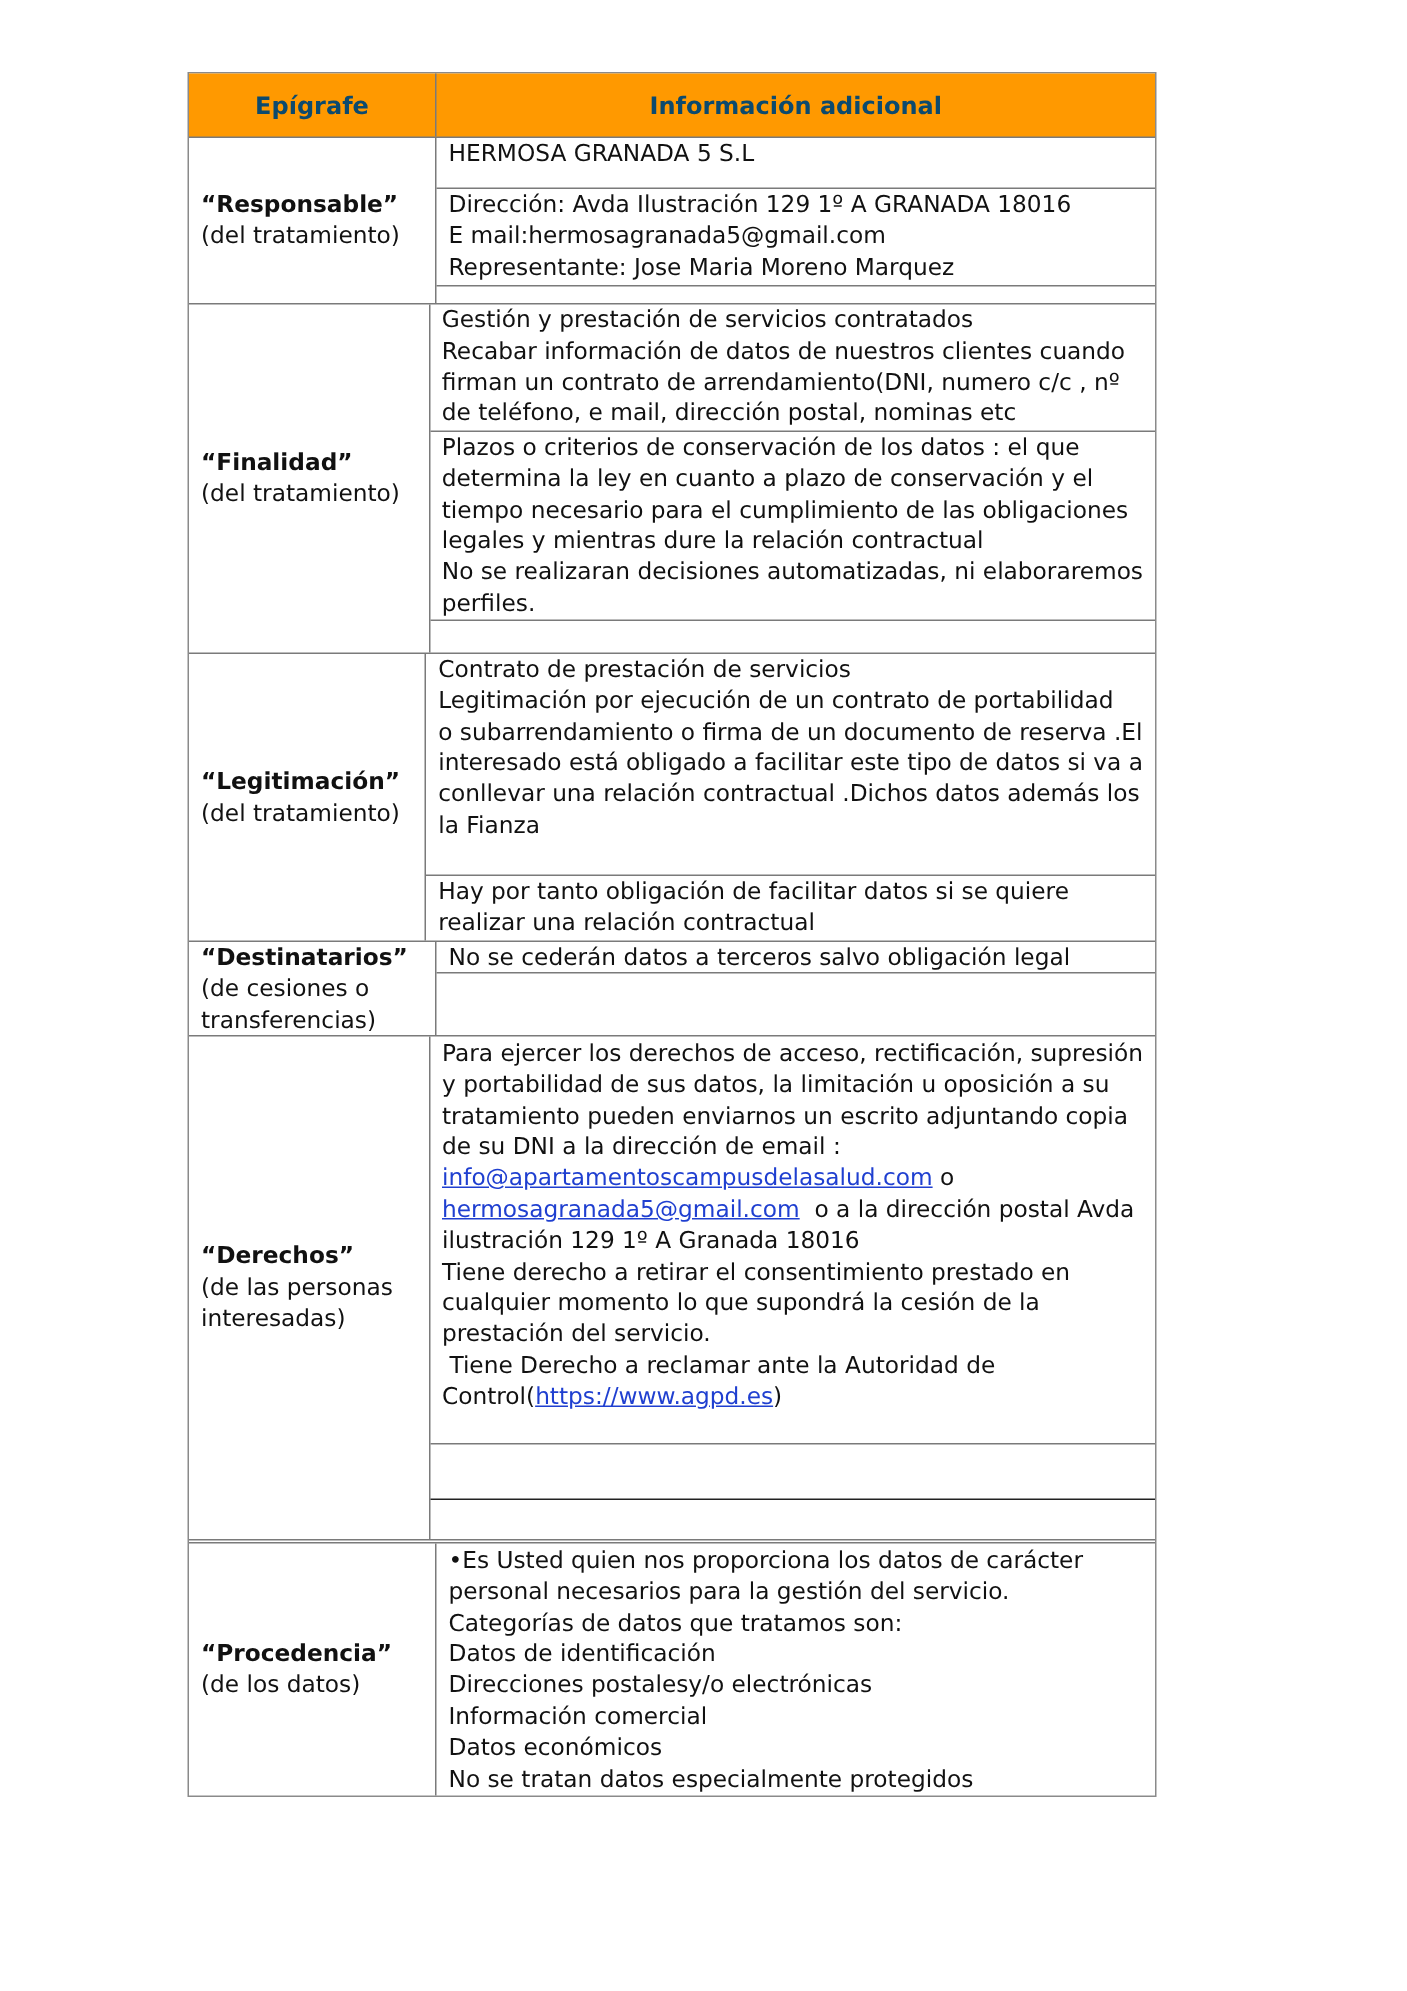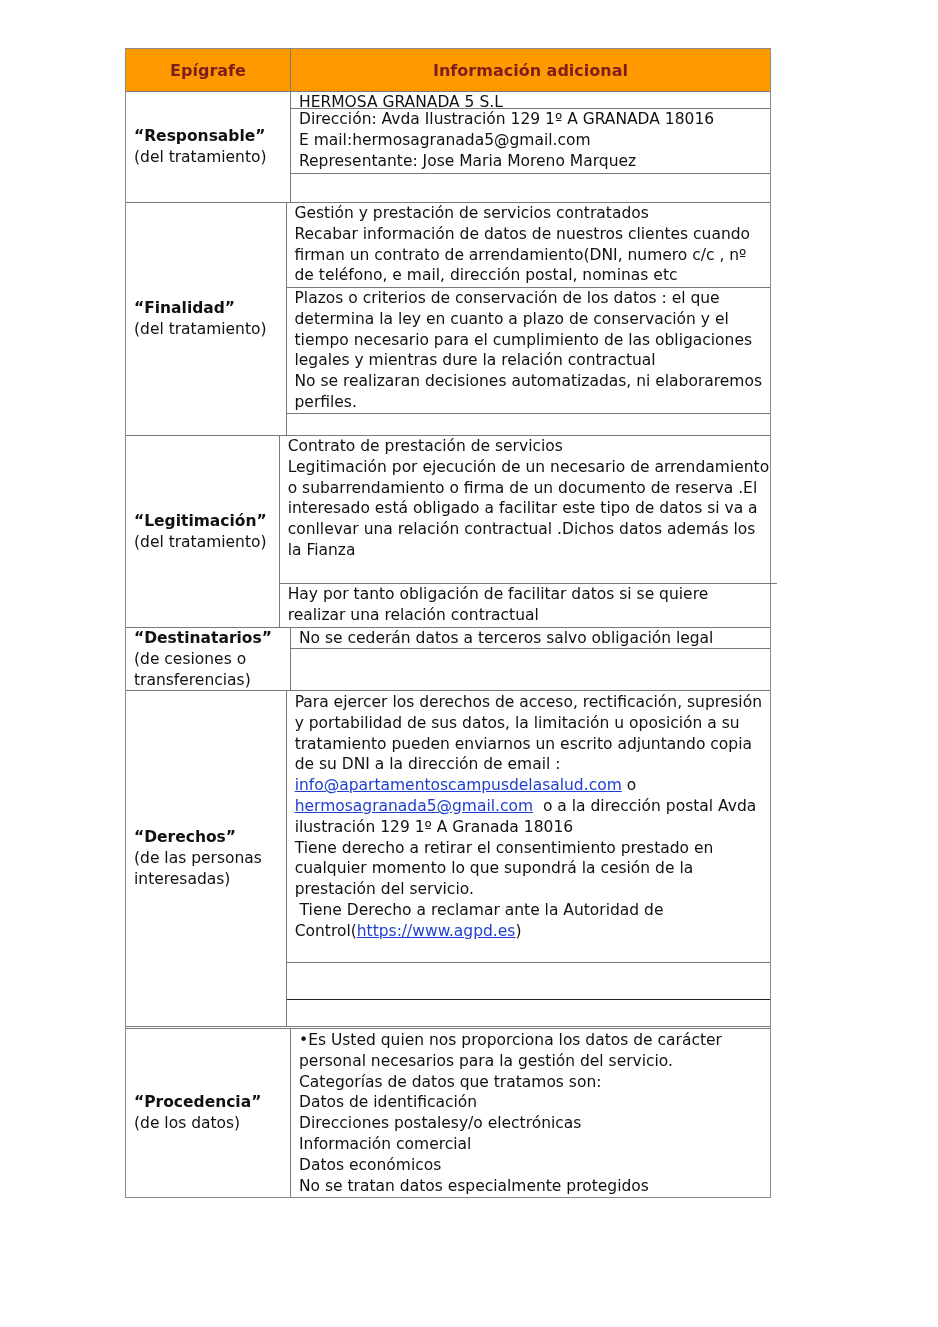--- a/index.html
+++ b/index.html
@@ -1,20 +1,20 @@
 <!DOCTYPE html>
 <html><head>
 <meta charset="utf-8">
 <style>
   html, body { margin: 0; padding: 0; background: #ffffff; }
   body { width: 938px; height: 1327px; position: relative; font-family: "DejaVu Sans", sans-serif; color: #111; }
   .page { position: absolute; left: 0; top: 0; width: 938px; height: 1327px; }
   .tbl { position: absolute; left: 125px; top: 48px; width: 646px; border: 1px solid #8a8a8a; box-sizing: border-box; }
   .hdr { display: flex; height: 42px; background: #ff9900; border-bottom: 1px solid #7a7a7a; }
-  .hdr div { display: flex; align-items: center; justify-content: center; font-weight: bold; font-size: 16px; color: #7f1d1d; }
+  .hdr div { display: flex; align-items: center; justify-content: center; font-weight: bold; font-size: 16px; color: #0c4a6e; }
   .hdr .c1 { width: 165px; border-right: 1px solid #7a7a7a; box-sizing: border-box; }
   .hdr .c2 { flex: 1; }
   .row { display: flex; border-bottom: 1px solid #7a7a7a; box-sizing: border-box; }
   .row.last { border-bottom: none; }
   .row.double { border-bottom: 3px double #7a7a7a; }
   .lbl { width: 165px; border-right: 1px solid #7a7a7a; box-sizing: border-box; padding: 0 12px 0 8px; display: flex; flex-direction: column; justify-content: center; font-size: 15.5px; line-height: 21px; }
   .lbl.top { justify-content: center; }
   .lbl .t { font-weight: bold; }
   .cells { flex: 1; display: flex; flex-direction: column; }
   .cell { border-bottom: 1px solid #7a7a7a; padding: 0 8px; font-size: 15.5px; line-height: 20.8px; box-sizing: border-box; }
@@ -32,21 +32,21 @@
       <div class="c1">Epígrafe</div>
       <div class="c2">Información adicional</div>
     </div>
 
     <div class="row" style="height:111px">
       <div class="lbl">
         <span class="t">“Responsable”</span>
         <span>(del  tratamiento)</span>
       </div>
       <div class="cells">
-        <div class="cell" style="height:17px">
+        <div class="cell" style="height:34px">
           <span class="ln">HERMOSA GRANADA 5 S.L</span>
         </div>
         <div class="cell" style="height:65px">
           <span class="ln">Dirección: Avda Ilustración 129 1º A GRANADA 18016</span>
           <span class="ln">E mail:hermosagranada5@gmail.com</span>
           <span class="ln">Representante: Jose Maria Moreno Marquez</span>
         </div>
         <div class="cell" style="flex:1"></div>
       </div>
     </div>
@@ -76,21 +76,21 @@
     </div>
 
     <div class="row" style="height:192px">
       <div class="lbl">
         <span class="t">“Legitimación”</span>
         <span>(del  tratamiento)</span>
       </div>
       <div class="cells">
         <div class="cell" style="height:148px">
           <span class="ln">Contrato de prestación de servicios</span>
-          <span class="ln">Legitimación por ejecución de un necesario de arrendamiento</span>
+          <span class="ln">Legitimación por ejecución de un contrato de portabilidad</span>
           <span class="ln">o subarrendamiento o firma de un documento de reserva .El</span>
           <span class="ln">interesado está obligado a facilitar este tipo de datos si va a</span>
           <span class="ln">conllevar una relación contractual .Dichos datos además los</span>
           <span class="ln">la Fianza</span>
         </div>
         <div class="cell" style="flex:1">
           <span class="ln">Hay por tanto obligación de facilitar datos si se quiere</span>
           <span class="ln">realizar una relación contractual</span>
         </div>
       </div>

